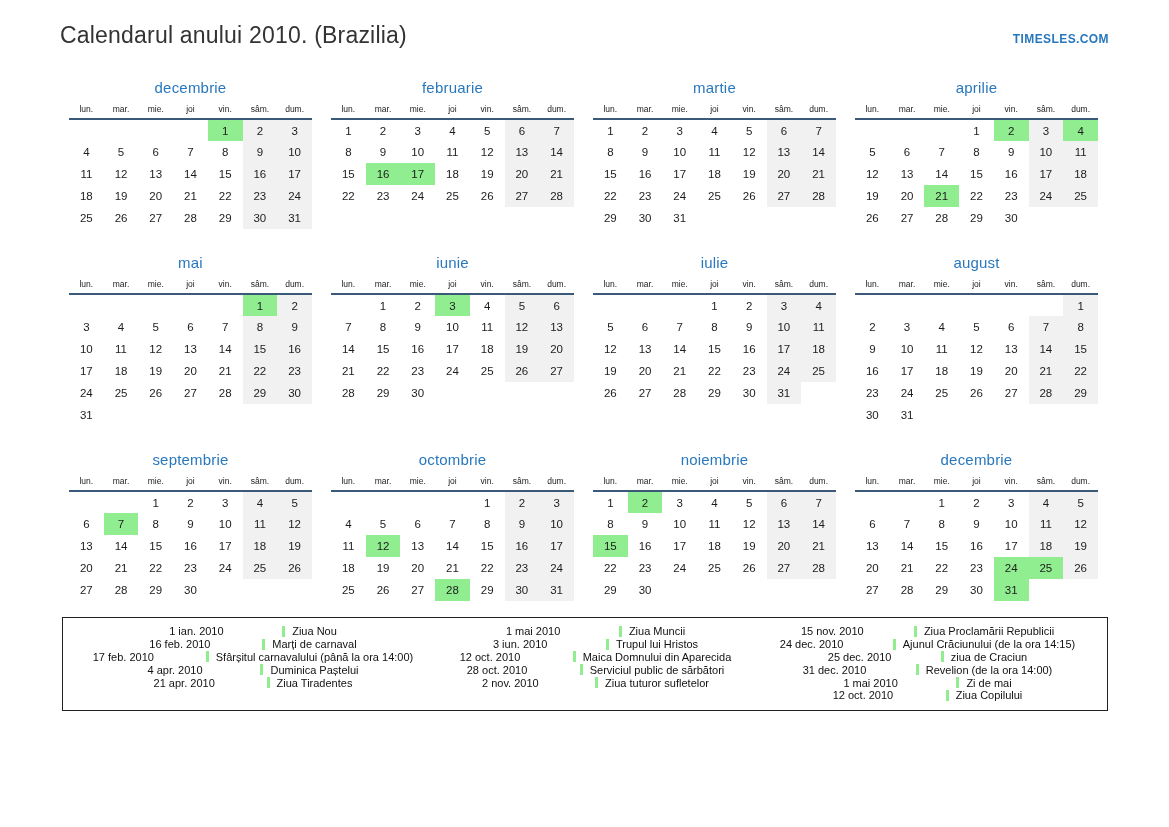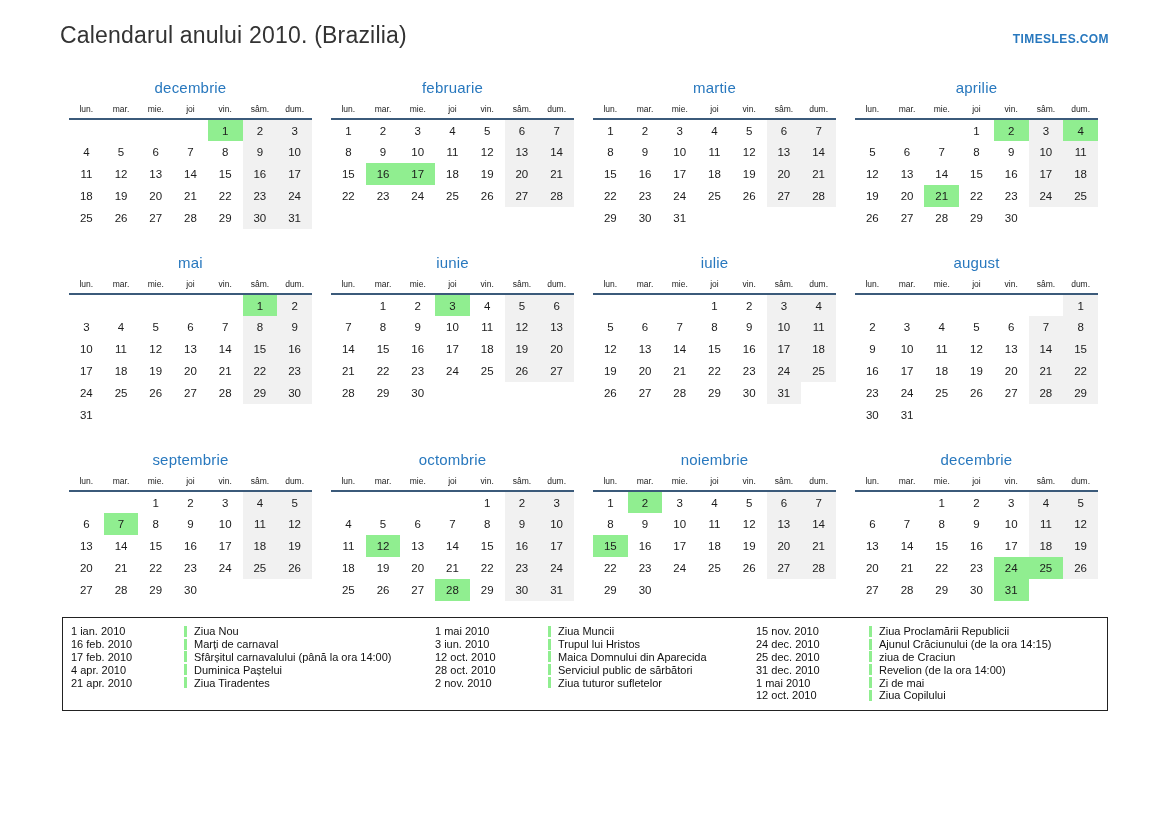--- a/index.html
+++ b/index.html
@@ -48,21 +48,21 @@
   .month td.holiday{background:var(--holiday);}
   
   .legend{
     margin:16px 0 0 2px;
     width:1046px;
     border:1px solid #222;
     padding:7px 8px 8px 8px;
     display:grid;
     grid-template-columns:364px 321px 1fr;
   }
-  .legend-col{display:flex;flex-direction:column;gap:0;}
+  .legend-col{display:flex;flex-direction:column;gap:0;align-items:center;}
   .legend-row{display:flex;align-items:center;height:12.8px;}
   .l-date{width:113px;font-size:11px;color:#111;flex:0 0 113px;}
   .l-bar{display:inline-block;width:3px;height:11px;background:var(--holiday);margin-right:7px;flex:0 0 3px;}
   .l-name{font-size:11px;color:#111;white-space:nowrap;}
 </style>
 </head>
 <body>
 
 <div class="page">
   <div class="topbar">

